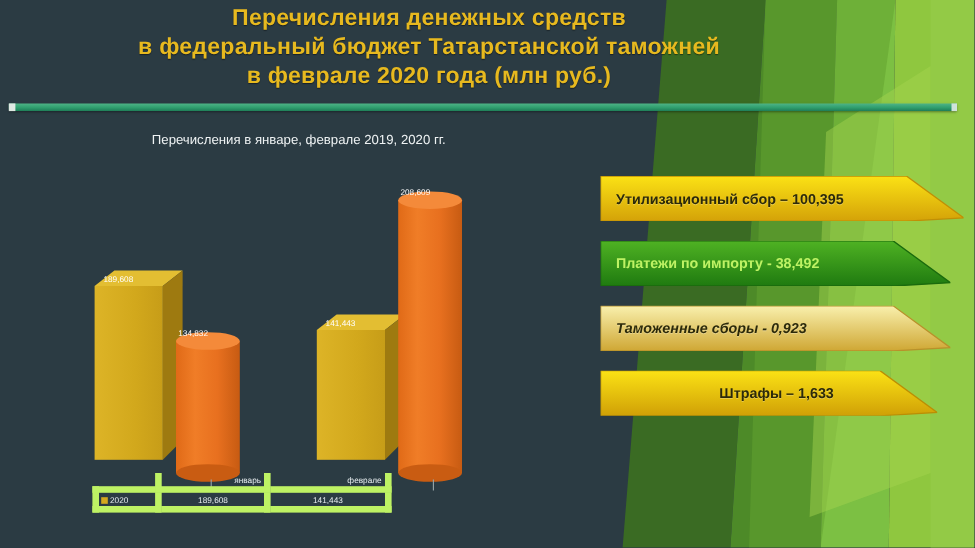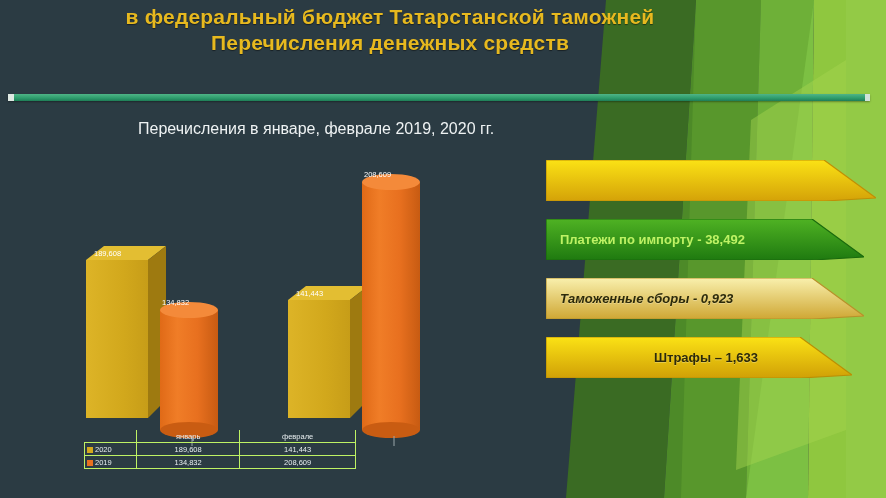--- a/index.html
+++ b/index.html
@@ -39,43 +39,43 @@
     background:#dfe9e3;
   }
   .divider:after{
     content:"";position:absolute;right:0;top:0;width:5px;height:7px;
     background:#cfe3da;
   }
 
   
   .chart-caption{
     position:absolute;left:138px;top:120px;
-    color:#eef2f3;font-size:16px;white-space:nowrap;z-index:5;
+    color:#eef2f3;font-size:12px;white-space:nowrap;z-index:5;
   }
   .chart{position:absolute;left:70px;top:150px;width:470px;height:300px;z-index:4;}
   .chart svg{display:block;}
 
   .dlabel{
     fill:#ffffff;font-size:7.5px;font-family:"Liberation Sans",sans-serif;
   }
 
   
   .dtable{
     position:absolute;left:84px;top:430px;width:272px;z-index:6;
     border-collapse:collapse;
     font-size:7.5px;color:#e8eef0;
   }
   .dtable td,.dtable th{
-    border:1px solid #bef264;
+    border:6px solid #bef264;
     padding:0 3px;height:12px;font-weight:normal;text-align:center;
     line-height:11px;
   }
   .dtable .corner{border-left:none;border-top:none;border-color:#8d9aa0;}
   .dtable .ser{width:46px;text-align:left;white-space:nowrap;padding-left:2px;}
-  .dtable .hdrrow th{border-top:none;}
+  .dtable .hdrrow th{border-top:none;text-align:right;}
   .dtable .hdrrow th.corner{border:none;}
   .swatch{display:inline-block;width:6px;height:6px;margin-right:2px;vertical-align:-1px;}
 
   
   .banner{
     position:absolute;left:546px;height:41px;z-index:8;
     display:flex;align-items:center;
     box-sizing:border-box;
   }
   .banner .flagwrap{position:absolute;inset:0;}
@@ -103,22 +103,23 @@
       <polygon points="150,0 215,0 200,498 118,498" fill="#4d8a28"></polygon>
       <polygon points="215,0 268,0 262,498 200,498" fill="#7cc043"></polygon>
       <polygon points="268,0 340,0 340,498 262,498" fill="#8fc73f"></polygon>
       <polygon points="150,0 268,0 200,498 135,498" fill="#63a32f" opacity="0.55"></polygon>
       <polygon points="205,120 300,60 300,430 190,470" fill="#a6d44f" opacity="0.45"></polygon>
       <polygon points="300,0 340,0 340,498 300,498" fill="#93ca46"></polygon>
     </svg>
   </div>
 
   <div class="title" style="color: rgb(231, 185, 31);">
+    <span class="title-line">Перечисления денежных средств</span>
     <span class="title-line">в федеральный бюджет Татарстанской таможней</span>
-    <span class="title-line">Перечисления денежных средств</span>
+    <span class="title-line">в феврале 2020 года (млн руб.)</span>
   </div>
 
   <div class="divider"></div>
 
   <div class="chart-caption">Перечисления в январе, феврале 2019, 2020 гг.</div>
 
   <div class="chart">
     <svg width="470" height="300" viewBox="0 0 470 300">
       <defs>
         <linearGradient id="goldFront" x1="0" y1="0" x2="1" y2="0">
@@ -172,40 +173,36 @@
         <tr class="hdrrow">
       <th class="corner ser"></th>
       <th>январь</th>
       <th>феврале</th>
     </tr>
     <tr>
       <td class="ser"><span class="swatch" style="background:#d4a81d"></span><span>2020</span></td>
       <td>189,608</td>
       <td>141,443</td>
     </tr>
-    <tr>
-      <td class="ser"><span class="swatch" style="background:#e8701f"></span><span>2019</span></td>
-      <td>134,832</td>
-      <td>208,609</td>
-    </tr>
   </tbody>
     </table>
 
   <div class="banner" id="banner1">
     <div class="flagwrap">
       <svg viewBox="0 0 330 41" preserveAspectRatio="none">
         <defs>
           <linearGradient id="g1" x1="0" y1="0" x2="0" y2="1">
             <stop offset="0%" stop-color="#fbe215"></stop>
               <stop offset="100%" stop-color="#d4a208"></stop>
           </linearGradient>
         </defs>
         <polygon points="0,0 278,0 330,38 278,41 0,41" fill="url(#g1)" stroke="#c08f05" stroke-width="1.2"></polygon>
       </svg>
     </div>
+    <span class="btext">Утилизационный сбор – 100,395</span>
   </div>
 
   <div class="banner" id="banner2">
     <div class="flagwrap">
       <svg viewBox="0 0 318 41" preserveAspectRatio="none">
         <defs>
           <linearGradient id="g2" x1="0" y1="0" x2="0" y2="1">
             <stop offset="0%" stop-color="#4fb223"></stop>
               <stop offset="100%" stop-color="#1f7a10"></stop>
           </linearGradient>

